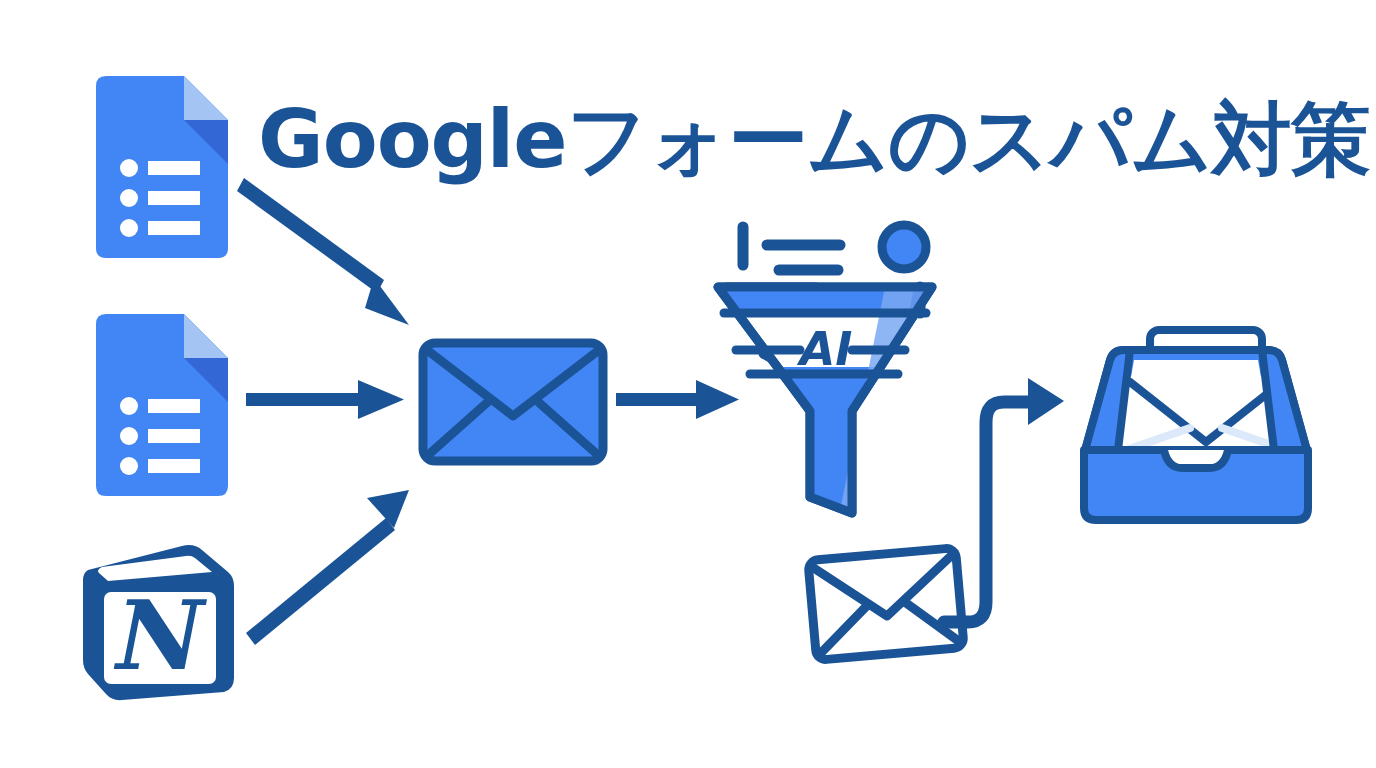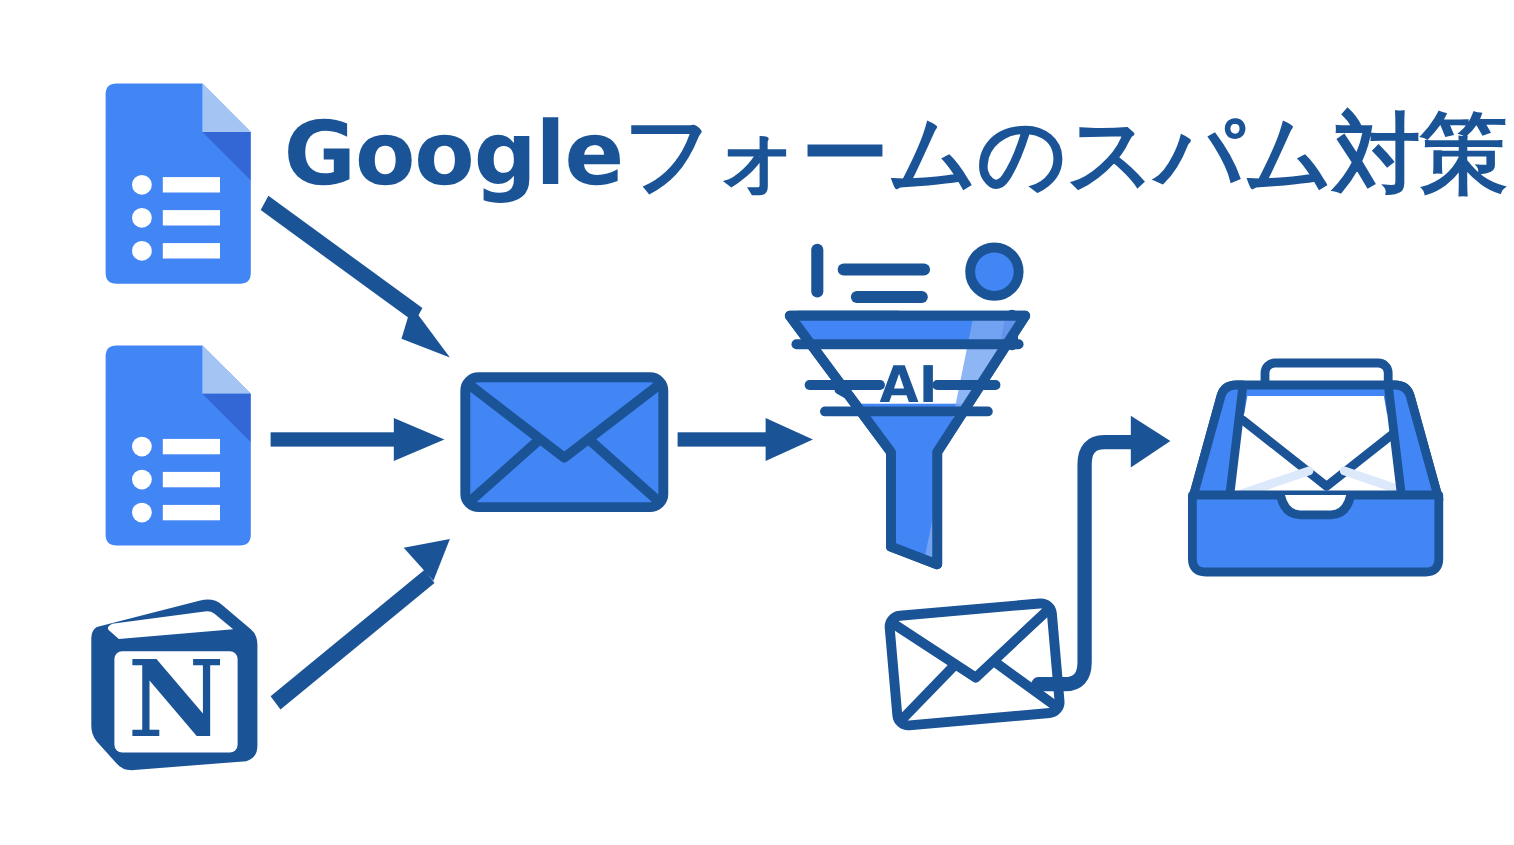--- a/index.html
+++ b/index.html
@@ -10,21 +10,21 @@
   body {
     font-family: "Liberation Sans", sans-serif;
   }
   #canvas {
     position: relative;
     width: 1376px;
     height: 768px;
     background: #ffffff;
     overflow: hidden;
   }
-  .node { position: absolute; }
+  .node { position: absolute; font-style: italic; }
 
   
   #title {
     position: absolute;
     left: 258px;
     top: 62px;
     width: 1070px;
     height: 100px;
     display: flex;
     align-items: center;

